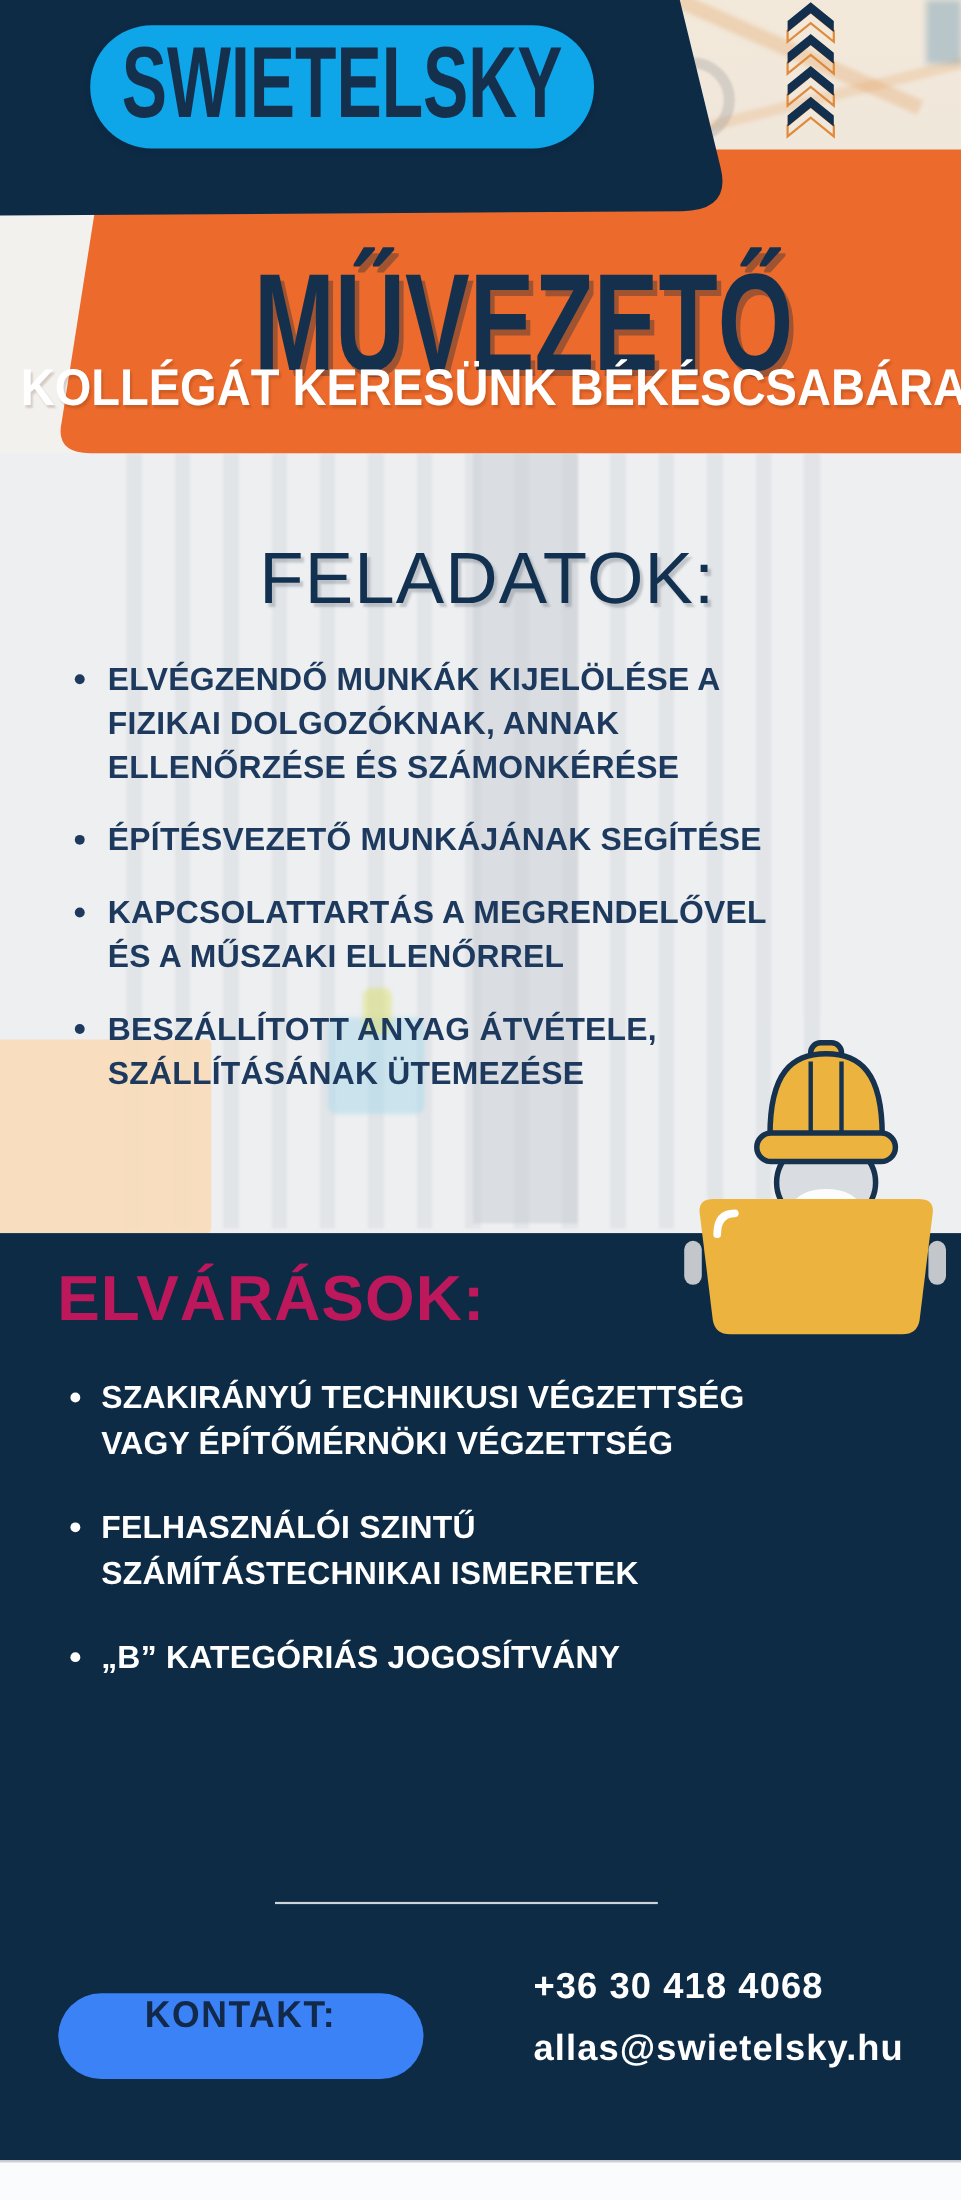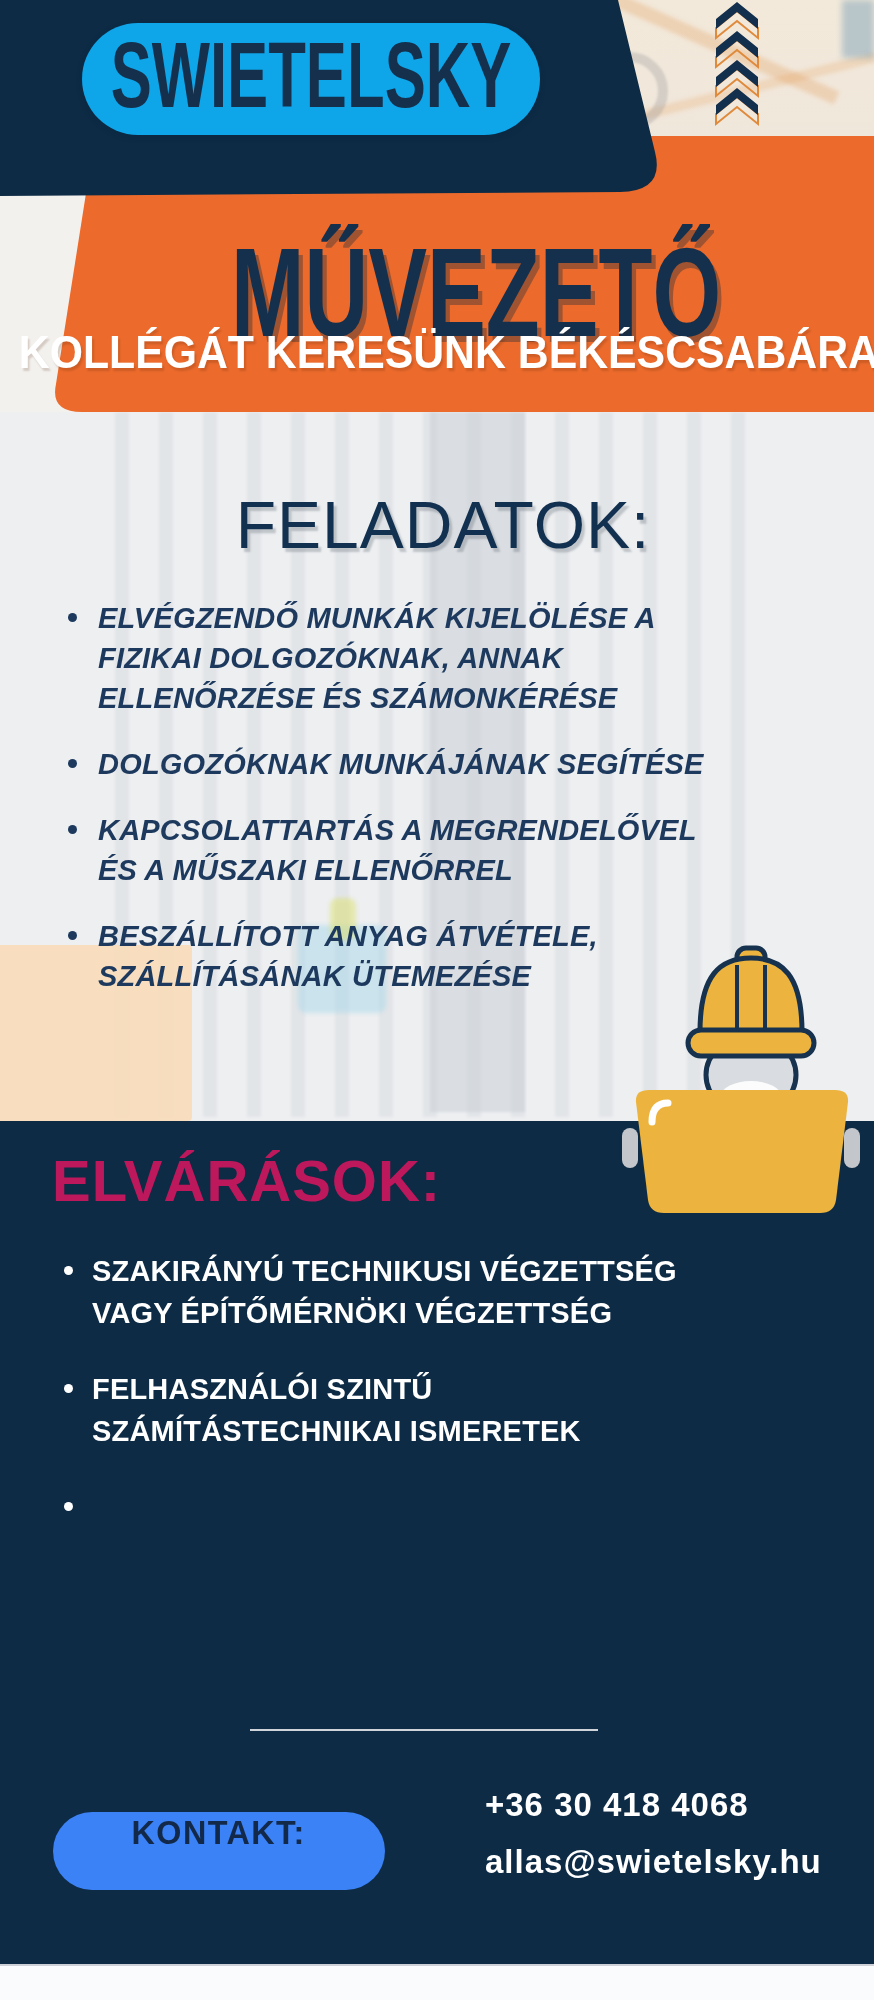--- a/index.html
+++ b/index.html
@@ -37,21 +37,21 @@
               font-weight:700;color:#14304d;white-space:nowrap;text-shadow:6px 6px 0 rgba(17,39,61,.35);}
   .hero-sub{left:456px;top:328px;transform:translateX(-50%) scaleX(.91);font-size:47px;line-height:1;
             font-weight:700;color:#ffffff;white-space:nowrap;text-shadow:2px 3px 2px rgba(80,35,8,.18);}
 
   
   .tasks-heading{left:443px;top:492px;transform:translateX(-50%);font-size:66px;line-height:1;font-weight:400;
                  color:#12304f;white-space:nowrap;letter-spacing:1px;text-shadow:3px 4px 2px rgba(60,70,85,.25);}
   .list{display:flex;flex-direction:column;}
   .tasks-list{left:68px;top:598px;width:790px;}
   .item{display:flex;align-items:flex-start;}
-  .tasks-list .item{margin-bottom:26px;font-style:italic;}
+  .tasks-list .item{margin-bottom:26px;}
   .dot{width:9px;height:9px;border-radius:50%;margin-top:15px;flex:0 0 9px;}
   .tasks-list .dot{background:#1d3a5e;margin-right:21px;}
   .item-text{white-space:pre-line;font-weight:700;font-size:29px;line-height:40px;letter-spacing:.2px;}
   .tasks-list .item-text{color:#1d3a5e;}
 
   
   .navy-section{left:0;top:1121px;width:874px;height:843px;background:#0d2b45;}
   .req-heading{left:52px;top:1152px;font-size:58px;line-height:1;font-weight:700;color:#be185d;
                white-space:nowrap;letter-spacing:1px;}
   .req-list{left:64px;top:1250px;width:790px;}
@@ -117,21 +117,21 @@
   <div class="abs tasks-heading">FELADATOK:</div>
   <div class="abs list tasks-list">
     <div class="item">
       <span class="dot"></span>
       <span class="item-text">ELVÉGZENDŐ MUNKÁK KIJELÖLÉSE A
 FIZIKAI DOLGOZÓKNAK, ANNAK
 ELLENŐRZÉSE ÉS SZÁMONKÉRÉSE</span>
     </div>
     <div class="item">
       <span class="dot"></span>
-      <span class="item-text">DOLGOZÓKNAK MUNKÁJÁNAK SEGÍTÉSE</span>
+      <span class="item-text">ÉPÍTÉSVEZETŐ MUNKÁJÁNAK SEGÍTÉSE</span>
     </div>
     <div class="item">
       <span class="dot"></span>
       <span class="item-text">KAPCSOLATTARTÁS A MEGRENDELŐVEL
 ÉS A MŰSZAKI ELLENŐRREL</span>
     </div>
     <div class="item">
       <span class="dot"></span>
       <span class="item-text">BESZÁLLÍTOTT ANYAG ÁTVÉTELE,
 SZÁLLÍTÁSÁNAK ÜTEMEZÉSE</span>
@@ -146,20 +146,21 @@
       <span class="item-text">SZAKIRÁNYÚ TECHNIKUSI VÉGZETTSÉG
 VAGY ÉPÍTŐMÉRNÖKI VÉGZETTSÉG</span>
     </div>
     <div class="item">
       <span class="dot"></span>
       <span class="item-text">FELHASZNÁLÓI SZINTŰ
 SZÁMÍTÁSTECHNIKAI ISMERETEK</span>
     </div>
     <div class="item">
       <span class="dot"></span>
+      <span class="item-text">„B” KATEGÓRIÁS JOGOSÍTVÁNY</span>
     </div>
   </div>
 
   <svg class="abs worker-svg" viewBox="600 930 280 300">
     <ellipse cx="751" cy="1075" rx="45" ry="39" fill="#d9dde1" stroke="#16324e" stroke-width="5"></ellipse>
     <ellipse cx="751" cy="1096" rx="30" ry="15" fill="#ffffff" opacity="0.9"></ellipse>
     <rect x="737" y="948" width="28" height="26" rx="9" fill="#ecb43e" stroke="#16324e" stroke-width="5"></rect>
     <path d="M700 1032 C700 975 720 958 751 958 C782 958 802 975 802 1032 Z" fill="#ecb43e" stroke="#16324e" stroke-width="5"></path>
     <path d="M737 965 L737 1030 M765 965 L765 1030" stroke="#16324e" stroke-width="4" fill="none"></path>
     <rect x="688" y="1030" width="126" height="26" rx="13" fill="#ecb43e" stroke="#16324e" stroke-width="5"></rect>

